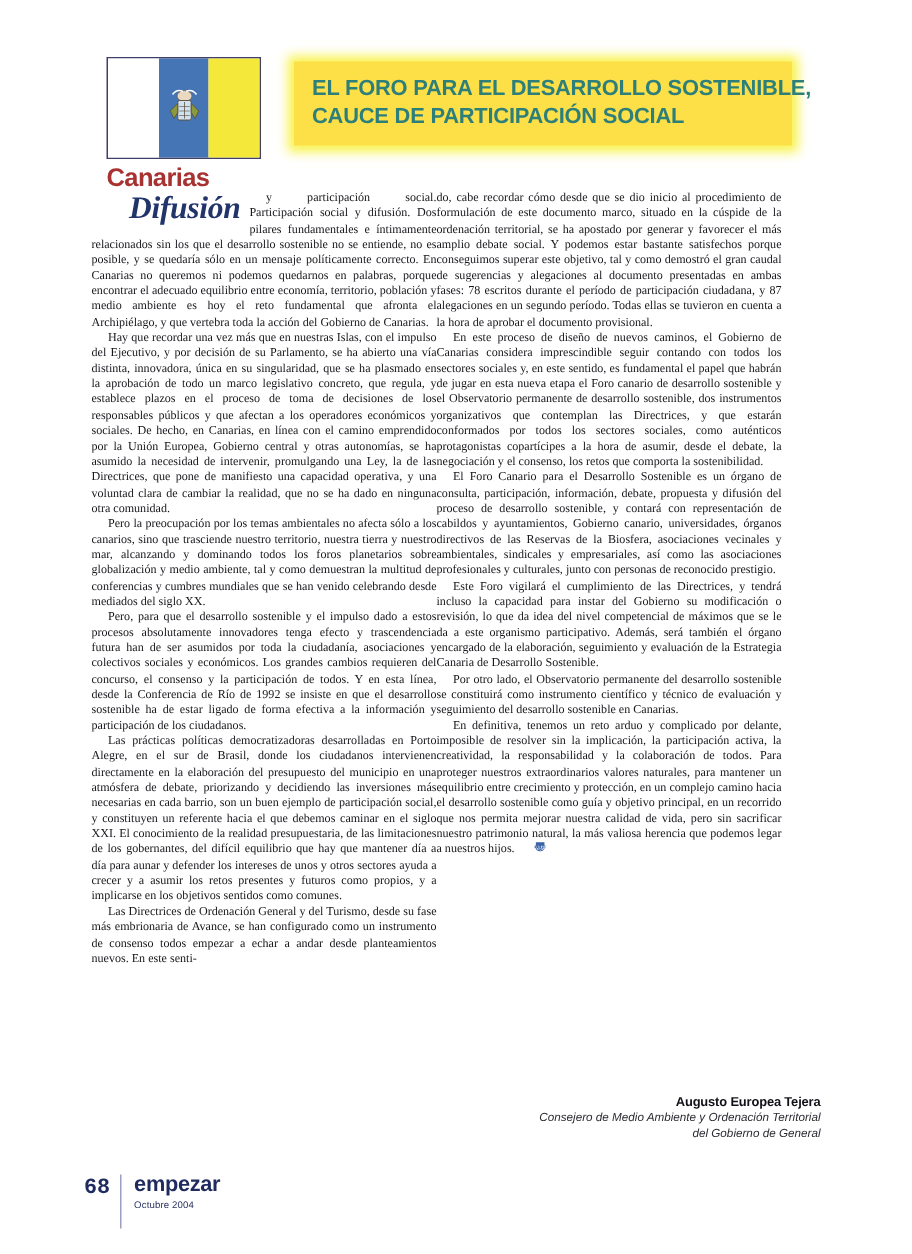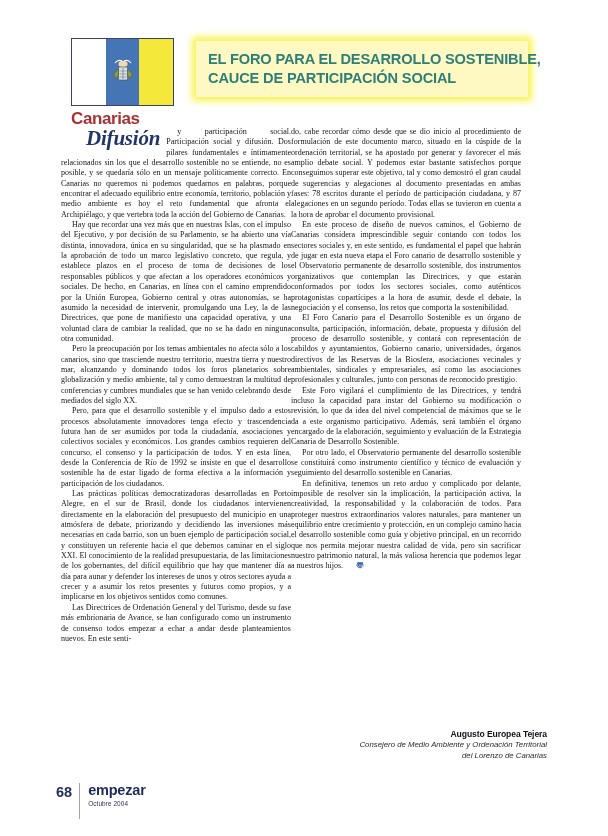--- a/index.html
+++ b/index.html
@@ -58,21 +58,21 @@
     color: #a83232;
   }
 
   .banner {
     position: absolute;
     left: 196px;
     top: 41px;
     width: 332px;
     padding: 9px 28px 10px 12px;
     box-sizing: border-box;
-    background: #fef9c3;
+    background: #fde047;
     box-shadow: 0 0 7px 4px rgba(246,239,18,0.75);
   }
   .banner-line {
     font-family: "Liberation Sans", sans-serif;
     font-weight: bold;
     font-size: 14.6px;
     line-height: 18.5px;
     letter-spacing: -0.15px;
     color: #2e7f7a;
     white-space: nowrap;
@@ -150,21 +150,21 @@
   
   .footer {
     position: absolute;
     left: 56px;
     top: 783px;
     display: flex;
     align-items: stretch;
     height: 36px;
   }
   .page-num {
-    font-family: Liberation Sans, sans-serif;
+    font-family: Liberation Mono, monospace;
     font-weight: bold;
     font-size: 14.5px;
     color: #1f2a5e;
     padding-right: 7px;
     display: flex;
     align-items: flex-start;
     padding-top: 1px;
   }
   .footer-rule {
     width: 1px;
@@ -240,21 +240,21 @@
     <p>Este Foro vigilará el cumplimiento de las Directrices, y tendrá incluso la capacidad para instar del Gobierno su modificación o revisión, lo que da idea del nivel competencial de máximos que se le da a este organismo participativo. Además, será también el órgano encargado de la elaboración, seguimiento y evaluación de la Estrategia Canaria de Desarrollo Sostenible.</p>
     <p>Por otro lado, el Observatorio permanente del desarrollo sostenible se constituirá como instrumento científico y técnico de evaluación y seguimiento del desarrollo sostenible en Canarias.</p>
     <p><span>En definitiva, tenemos un reto arduo y complicado por delante, imposible de resolver sin la implicación, la participación activa, la creatividad, la responsabilidad y la colaboración de todos. Para proteger nuestros extraordinarios valores naturales, para mantener un equilibrio entre crecimiento y protección, en un complejo camino hacia el desarrollo sostenible como guía y objetivo principal, en un recorrido que nos permita mejorar nuestra calidad de vida, pero sin sacrificar nuestro patrimonio natural, la más valiosa herencia que podemos legar a nuestros hijos.</span><span class="endmark">〠</span></p>
   </div>
 
 </div>
 
 <div class="signature">
   <div class="sig-name">Augusto Europea Tejera</div>
   <div class="sig-role">Consejero de Medio Ambiente y Ordenación Territorial</div>
-  <div class="sig-role">del Lorenzo de Canarias</div>
+  <div class="sig-role">del Gobierno de General</div>
 </div>
 
 <div class="footer">
   <div class="page-num">68</div>
   <div class="footer-rule"></div>
   <div class="footer-text">
     <div class="mag-name">empezar</div>
     <div class="mag-date">Octubre 2004</div>
   </div>
 </div>

